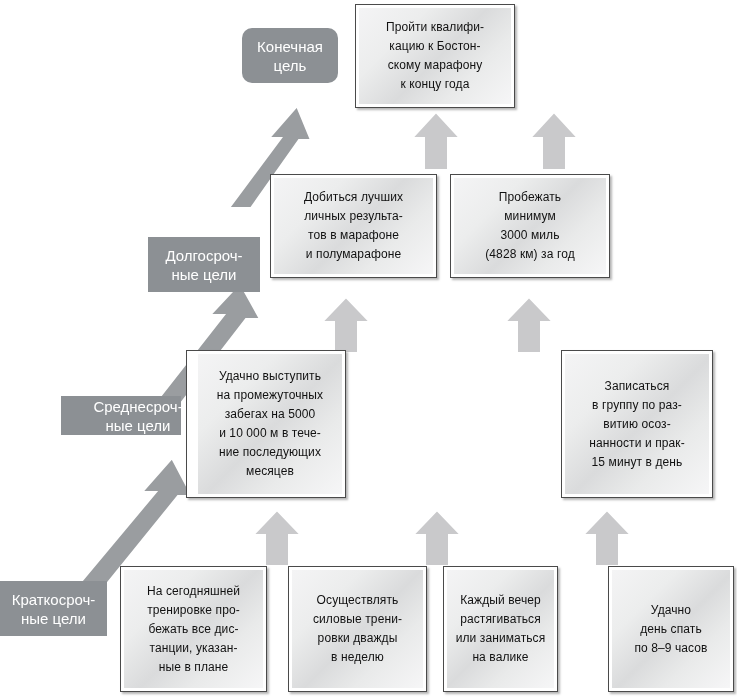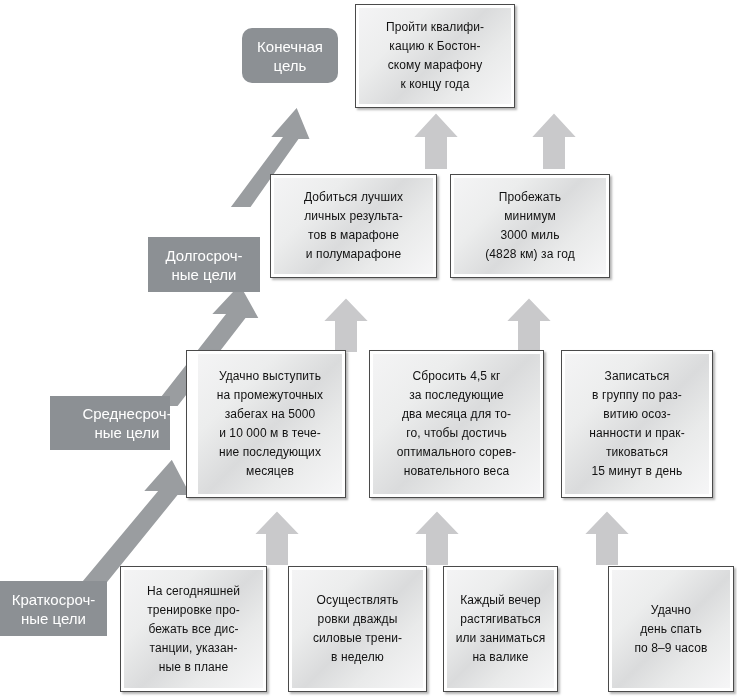--- a/index.html
+++ b/index.html
@@ -124,21 +124,21 @@
     </div>
   </div>
 
   <div class="label" style="left:148px;top:209px;width:112px;height:55px;margin-top:28px;">
     <div>
       <div>Долгосроч-</div>
       <div>ные цели</div>
     </div>
   </div>
 
-  <div class="label" style="left:50px;top:396px;width:120px;height:54px;padding-left:34px;">
+  <div class="label" style="left:61px;top:396px;width:120px;height:39px;padding-left:34px;">
     <div>
       <div>Среднесроч-</div>
       <div>ные цели</div>
     </div>
   </div>
 
   <div class="label" style="left:0px;top:581px;width:107px;height:55px;">
     <div>
       <div>Краткосроч-</div>
       <div>ные цели</div>
@@ -184,41 +184,28 @@
         <span>Удачно выступить</span>
         <span>на промежуточных</span>
         <span>забегах на 5000</span>
         <span>и 10 000 м в тече-</span>
         <span>ние последующих</span>
         <span>месяцев</span>
       </span>
     </div>
   </div>
 
-  <div class="box" style="left:369px;top:350px;width:175px;height:148px;">
-    <div class="inner">
-      <span>
-        <span>Сбросить 4,5 кг</span>
-        <span>за последующие</span>
-        <span>два месяца для то-</span>
-        <span>го, чтобы достичь</span>
-        <span>оптимального сорев-</span>
-        <span>новательного веса</span>
-      </span>
-    </div>
-  </div>
 
   <div class="box" style="left:561px;top:350px;width:152px;height:148px;">
     <div class="inner">
       <span>
         <span>Записаться</span>
         <span>в группу по раз-</span>
         <span>витию осоз-</span>
         <span>нанности и прак-</span>
-        <span>тиковаться</span>
         <span>15 минут в день</span>
       </span>
     </div>
   </div>
 
   <div class="box" style="left:120px;top:566px;width:147px;height:126px;">
     <div class="inner">
       <span>
         <span>На сегодняшней</span>
         <span>тренировке про-</span>
@@ -226,22 +213,22 @@
         <span>танции, указан-</span>
         <span>ные в плане</span>
       </span>
     </div>
   </div>
 
   <div class="box" style="left:288px;top:566px;width:139px;height:126px;">
     <div class="inner">
       <span>
         <span>Осуществлять</span>
+        <span>силовые трени-</span>
         <span>ровки дважды</span>
-        <span>силовые трени-</span>
         <span>в неделю</span>
       </span>
     </div>
   </div>
 
   <div class="box" style="left:443px;top:566px;width:115px;height:126px;">
     <div class="inner">
       <span>
         <span>Каждый вечер</span>
         <span>растягиваться</span>

